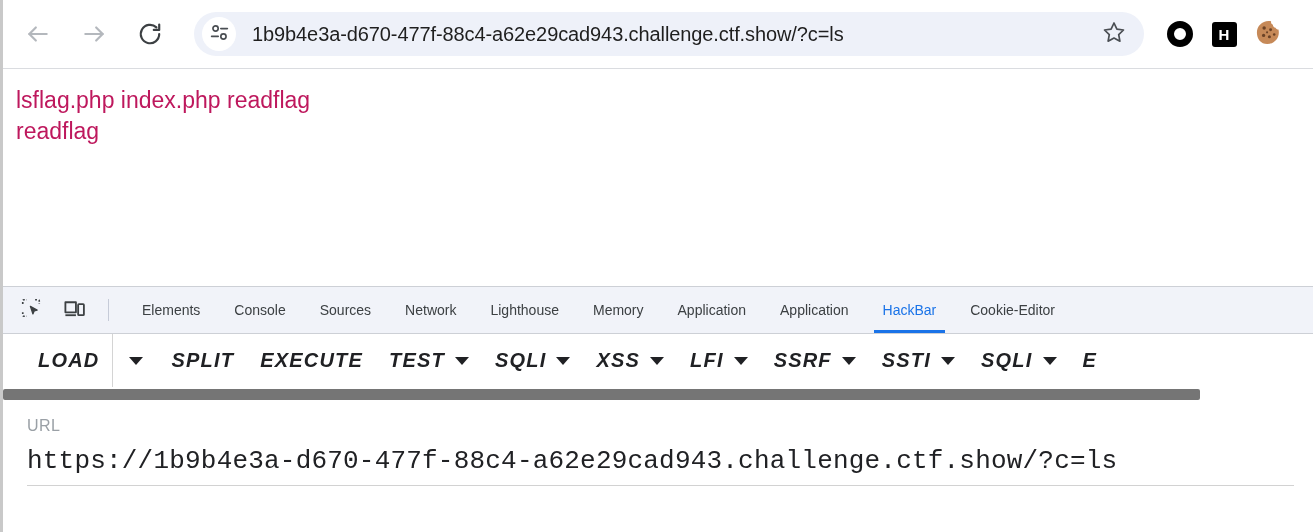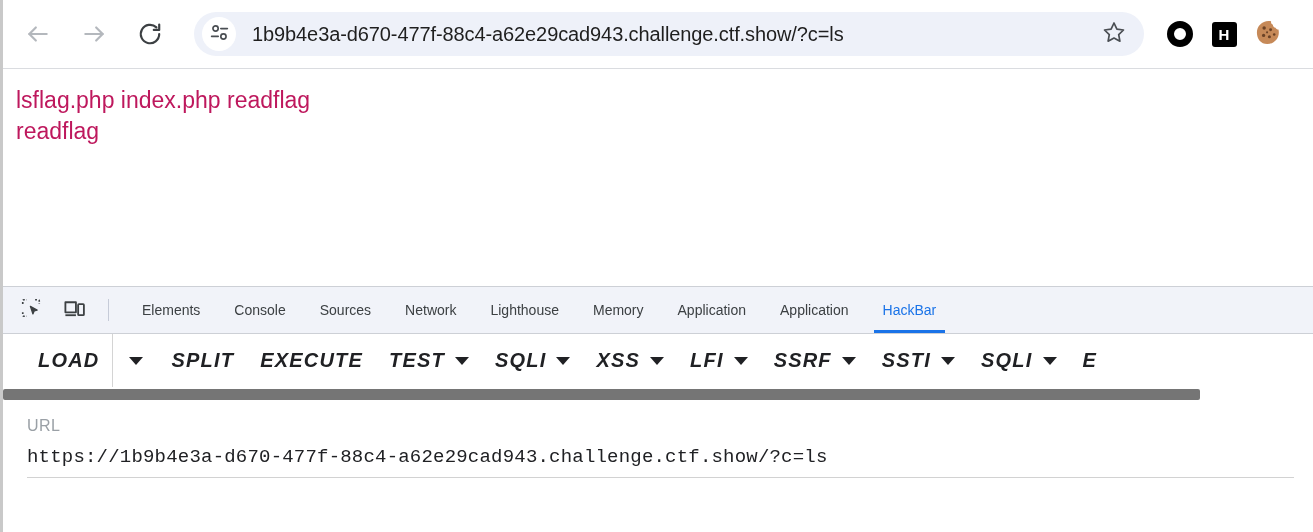--- a/index.html
+++ b/index.html
@@ -278,21 +278,21 @@
 
   .hb-field-label {
     font-size: 16px;
     color: #9aa0a6;
     letter-spacing: 0.4px;
     font-family: "Liberation Sans", sans-serif;
   }
 
   .hb-field-value {
     margin-top: 11px;
-    font-size: 19px;
+    font-size: 26px;
     color: #202124;
     font-family: "Liberation Mono", monospace;
     letter-spacing: 0.2px;
     white-space: nowrap;
     overflow: hidden;
   }
 
   .hb-field-underline {
     margin-top: 9px;
     width: 1267px;
@@ -427,20 +427,23 @@
         </div>
       <div class="dt-tab">
           <span>Application</span>
         </div>
       <div class="dt-tab">
           <span>Application</span>
         </div>
       <div class="dt-tab active">
           <span>HackBar</span>
         </div>
+      <div class="dt-tab">
+          <span>Cookie-Editor</span>
+        </div>
     </div>
 
     <div class="hb-toolbar">
       <div class="hb-btn">
           <span>LOAD</span>
         </div>
       <div class="hb-split-caret">
         <span class="hb-caret" style="margin-left:0"></span>
       </div>
       <div class="hb-btn">

